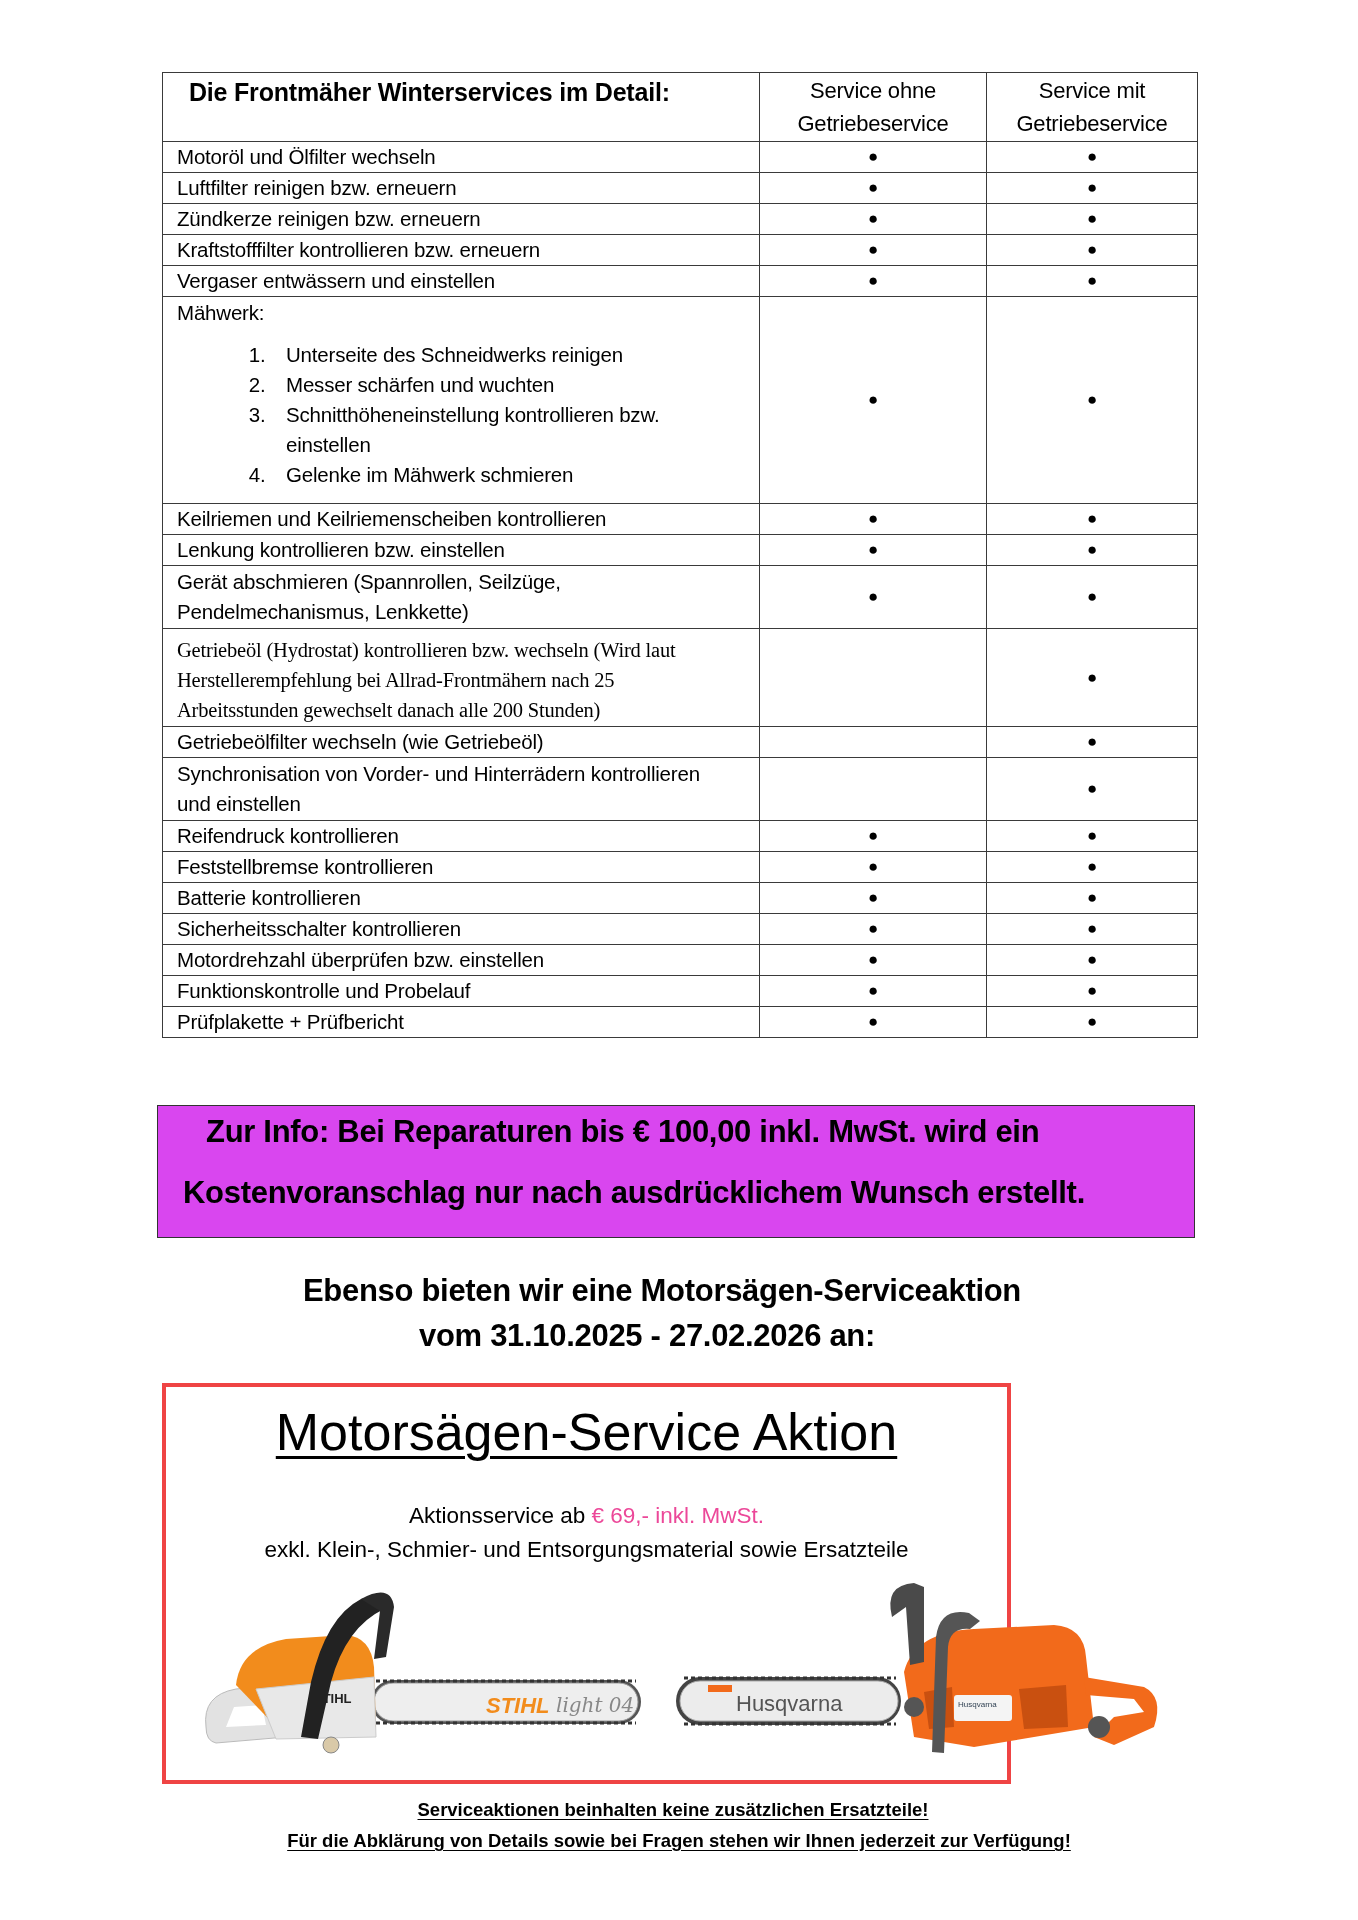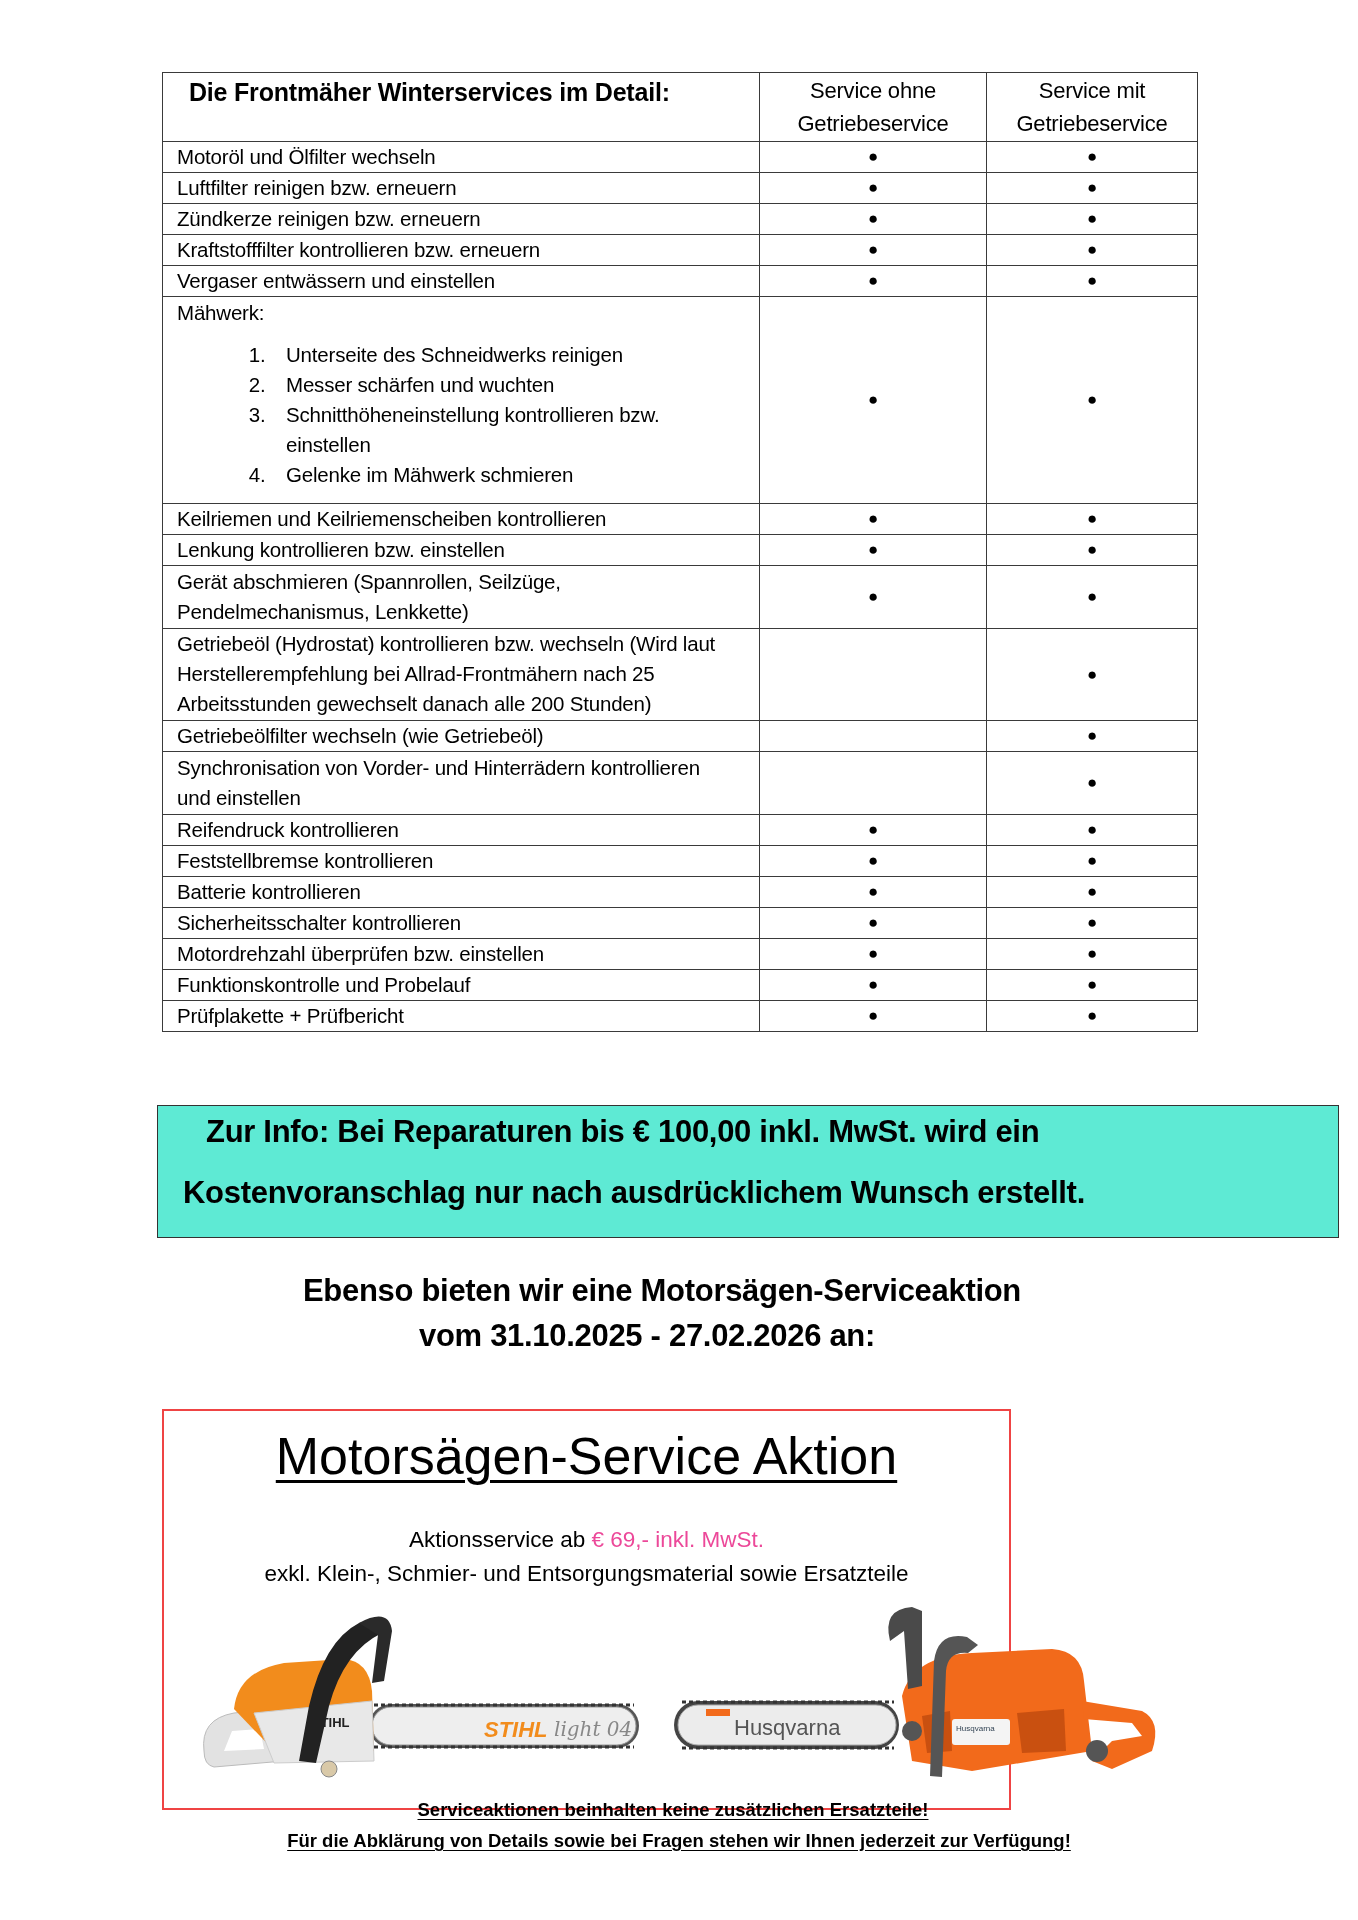--- a/index.html
+++ b/index.html
@@ -13,32 +13,32 @@
   .svc-table col.c3 { width: 211px; }
   .svc-table th.title { font-weight: bold; font-size: 25px; padding: 0 0 0 26px; vertical-align: top; padding-top: 4px; height: 64px; }
   .svc-table th.colhead { text-align: center; padding: 0; font-size: 22px; line-height: 33px; }
   .svc-table td.mark { text-align: center; padding: 0; font-size: 17px; }
   .svc-table tr.r1 td { height: 30px; }
   .svc-table ol { margin: 12px; padding-left: 82px; }
   .svc-table ol li { padding-left: 15px; line-height: 30px; }
   .svc-table .sub-title { display: block; }
 
   
-  .info-box { position: absolute; left: 157px; top: 1105px; width: 1182px; height: 133px; background: #5eead4; border: 1.5px solid #333; box-sizing: border-box; }
+  .info-box { position: absolute; left: 157px; top: 1105px; width: 1038px; height: 133px; background: #d946ef; border: 1.5px solid #333; box-sizing: border-box; }
   .info-box p { margin: 0; font-weight: bold; font-size: 31px; line-height: 45px; letter-spacing: -0.3px; }
   .info-box .l1 { position: absolute; left: 48px; top: 3px; }
   .info-box .l2 { position: absolute; left: 25px; top: 64px; }
 
   
   .offer { position: absolute; left: 0; width: 1294px; top: 1268px; text-align: center; font-weight: bold; font-size: 31px; line-height: 45px; letter-spacing: -0.3px; }
   .offer p { margin: 0; }
   .offer .o1 { margin-left: 30px; }
 
   
-  .promo { position: absolute; left: 162px; top: 1383px; width: 849px; height: 401px; border: 2px solid #ef4444; box-sizing: border-box; margin-top: 26px; }
+  .promo { position: absolute; left: 162px; top: 1383px; width: 849px; height: 401px; border: 4px solid #ef4444; box-sizing: border-box; }
   .promo .p-title { position: absolute; left: 0; width: 100%; top: 14px; text-align: center; font-size: 52px; line-height: 62px; }
   .promo .p-title span { text-decoration: underline; text-decoration-thickness: 3px; text-underline-offset: 6px; }
   .promo .p-price { position: absolute; left: 0; width: 100%; top: 113px; text-align: center; font-size: 22.5px; line-height: 32px; }
   .promo .p-price .red { color: #ec4899; }
   .promo .p-excl { position: absolute; left: 0; width: 100%; top: 147px; text-align: center; font-size: 22.5px; line-height: 32px; }
   .promo .saw { position: absolute; }
   .promo .saw-stihl { left: 30px; top: 190px; width: 470px; height: 190px; }
   .promo .saw-husq { left: 508px; top: 190px; width: 500px; height: 190px; }
 
   
@@ -116,21 +116,21 @@
         <td>Lenkung kontrollieren bzw. einstellen</td>
         <td class="mark">●</td>
         <td class="mark">●</td>
       </tr>
       <tr>
         <td style="padding-top: 1px; padding-bottom: 1px; padding-right: 40px;">Gerät abschmieren (Spannrollen, Seilzüge, Pendelmechanismus, Lenkkette)</td>
         <td class="mark">●</td>
         <td class="mark">●</td>
       </tr>
       <tr>
-        <td style="padding-top: 0; padding-bottom: 1px; padding-right: 40px;">Getriebeöl (Hydrostat) kontrollieren bzw. wechseln (Wird laut Herstellerempfehlung bei Allrad-Frontmähern nach 25 Arbeitsstunden gewechselt danach alle 200 Stunden)</td>
+        <td style="padding-top: 6px; padding-bottom: 1px; padding-right: 40px; font-family: Liberation Serif, serif;">Getriebeöl (Hydrostat) kontrollieren bzw. wechseln (Wird laut Herstellerempfehlung bei Allrad-Frontmähern nach 25 Arbeitsstunden gewechselt danach alle 200 Stunden)</td>
         <td class="mark"></td>
         <td class="mark">●</td>
       </tr>
       <tr class="r1">
         <td>Getriebeölfilter wechseln (wie Getriebeöl)</td>
         <td class="mark"></td>
         <td class="mark">●</td>
       </tr>
       <tr>
         <td style="padding-top: 1px; padding-bottom: 1px; padding-right: 40px; border-radius: 19px;">Synchronisation von Vorder- und Hinterrädern kontrollieren und einstellen</td>

